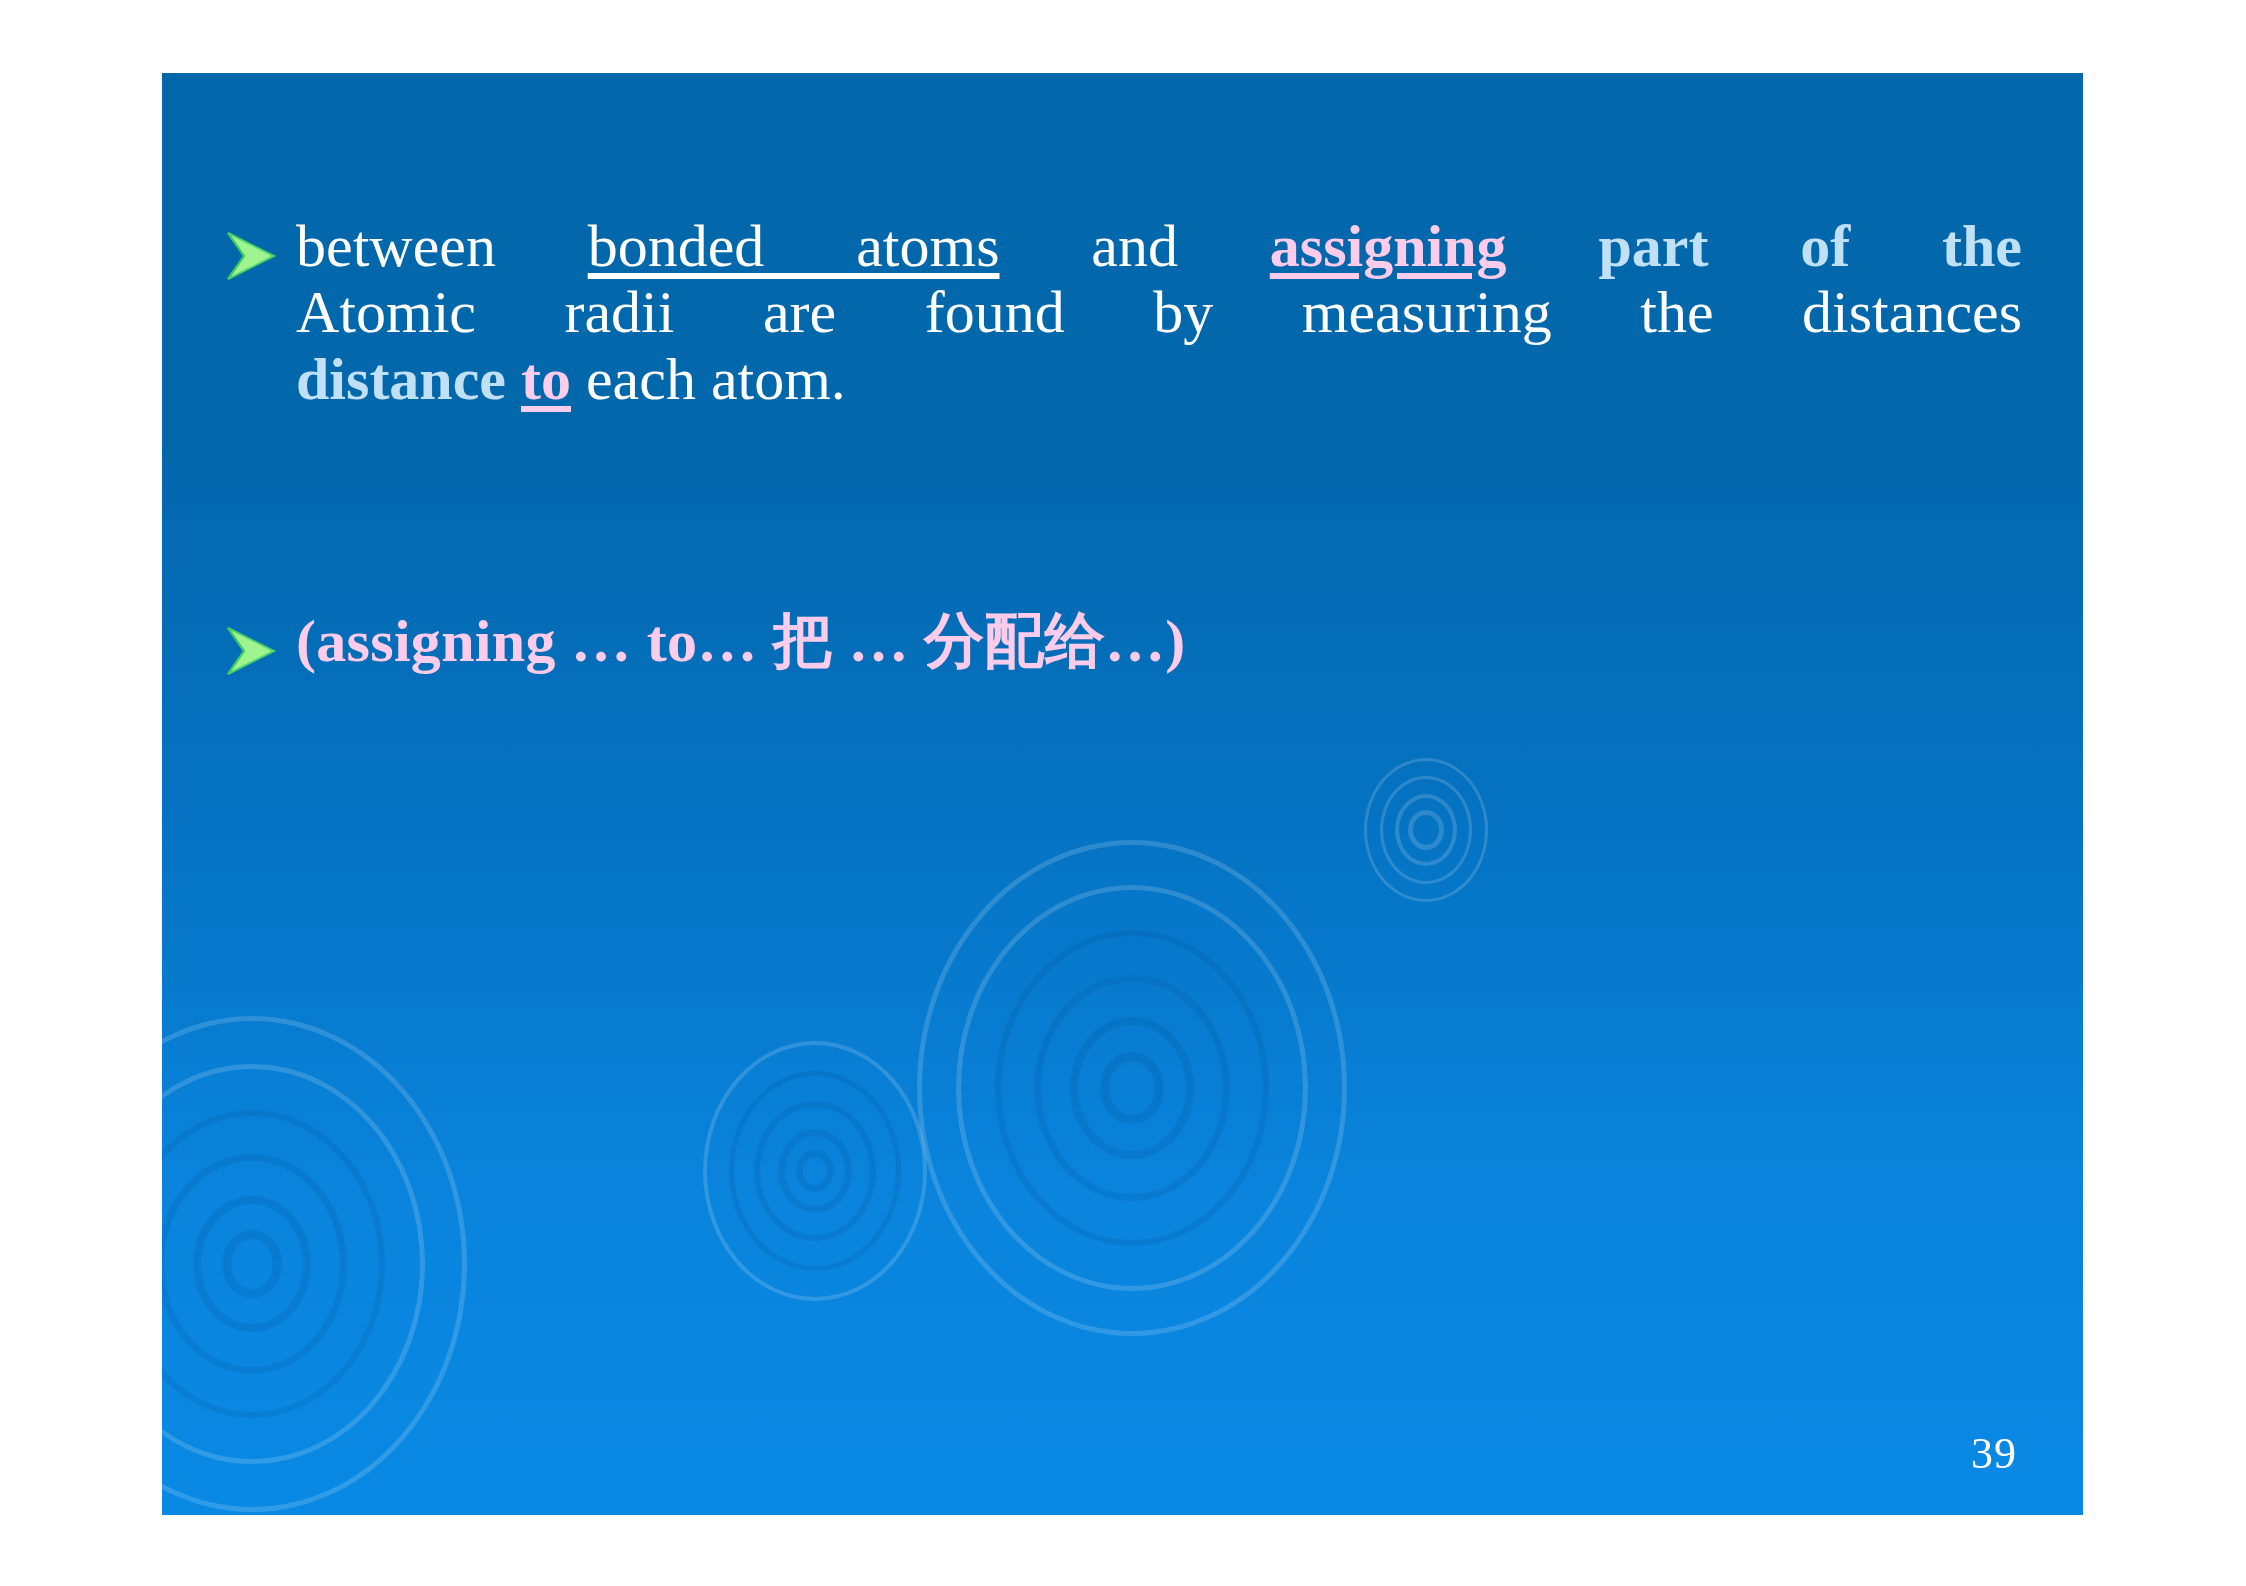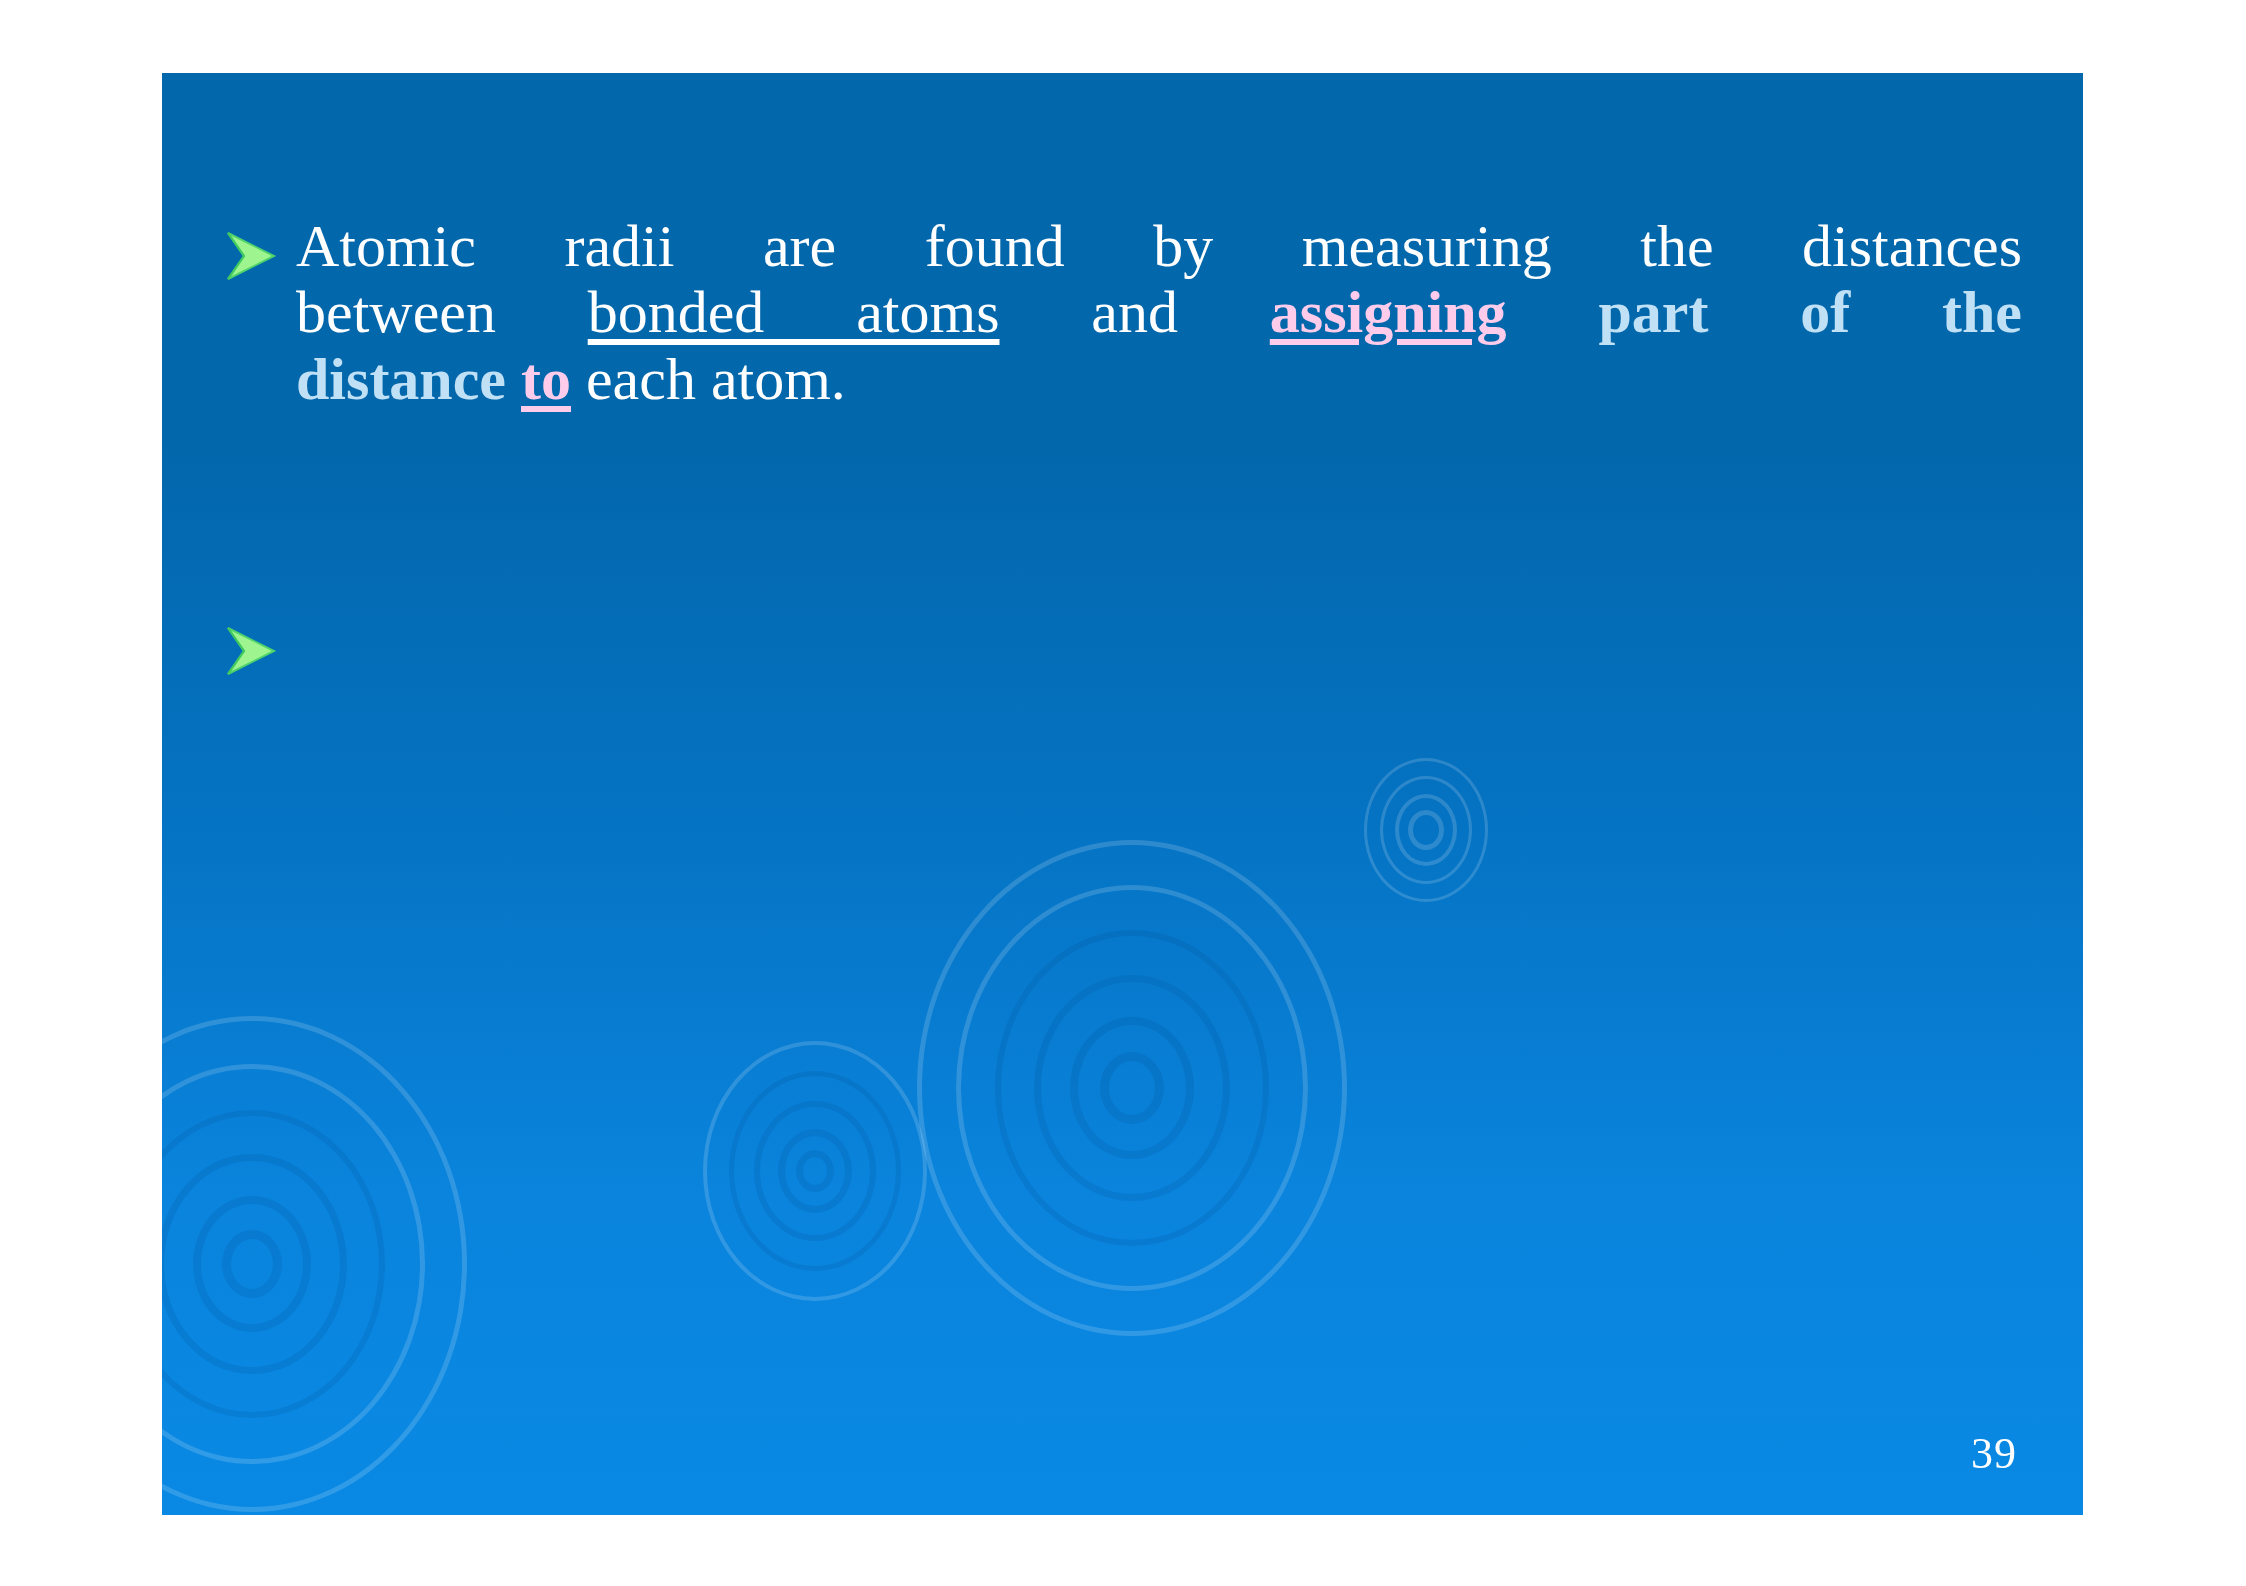--- a/index.html
+++ b/index.html
@@ -158,37 +158,40 @@
 
     <div class="bullet-row" id="bullet-1">
       <span class="bullet-marker">
         <svg width="60" height="58" viewBox="0 0 60 58" aria-hidden="true">
           <polygon points="6,6 52,29 6,52 22,29" fill="#9ef58f" stroke="#4fd36a" stroke-width="2"></polygon>
           <polyline points="6,6 22,29 6,52" fill="none" stroke="#3fc95e" stroke-width="2"></polyline>
         </svg>
       </span>
       <div class="bullet-body">
         <div class="jline">
-          <span class="white">Atomic radii are found by measuring the distances</span>
+          <span class="white">between </span><span class="white u">bonded atoms</span><span class="white"> and </span><span class="pink b u">assigning</span><span class="lblue b"> part of the</span>
         </div>
         <div class="jline">
-          <span class="white">between </span><span class="white u">bonded atoms</span><span class="white"> and </span><span class="pink b u">assigning</span><span class="lblue b"> part of the</span>
+          <span class="white">Atomic radii are found by measuring the distances</span>
         </div>
         <div class="jline last">
           <span class="lblue b">distance </span><span class="pink b u">to</span><span class="white"> each atom.</span>
         </div>
       </div>
     </div>
 
     <div class="bullet-row" id="bullet-2">
       <span class="bullet-marker">
         <svg width="60" height="58" viewBox="0 0 60 58" aria-hidden="true">
           <polygon points="6,6 52,29 6,52 22,29" fill="#9ef58f" stroke="#4fd36a" stroke-width="2"></polygon>
           <polyline points="6,6 22,29 6,52" fill="none" stroke="#3fc95e" stroke-width="2"></polyline>
         </svg>
       </span>
+      <div class="bullet-body">
+        <span>(assigning … to…   把 … 分配给…)</span>
+      </div>
     </div>
 
   </div>
 
   <div id="page-number">39</div>
 
 </div>
 
 </body></html>

